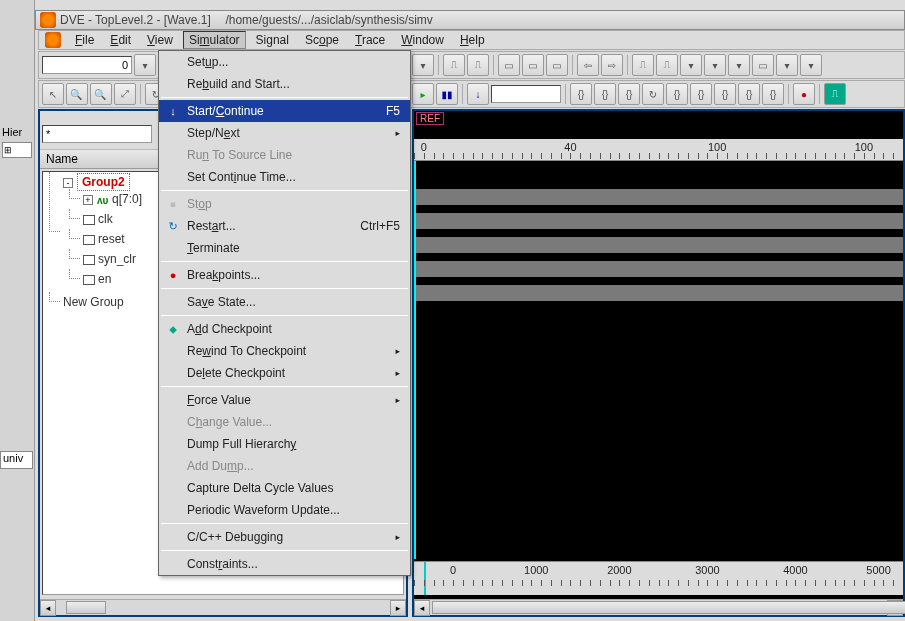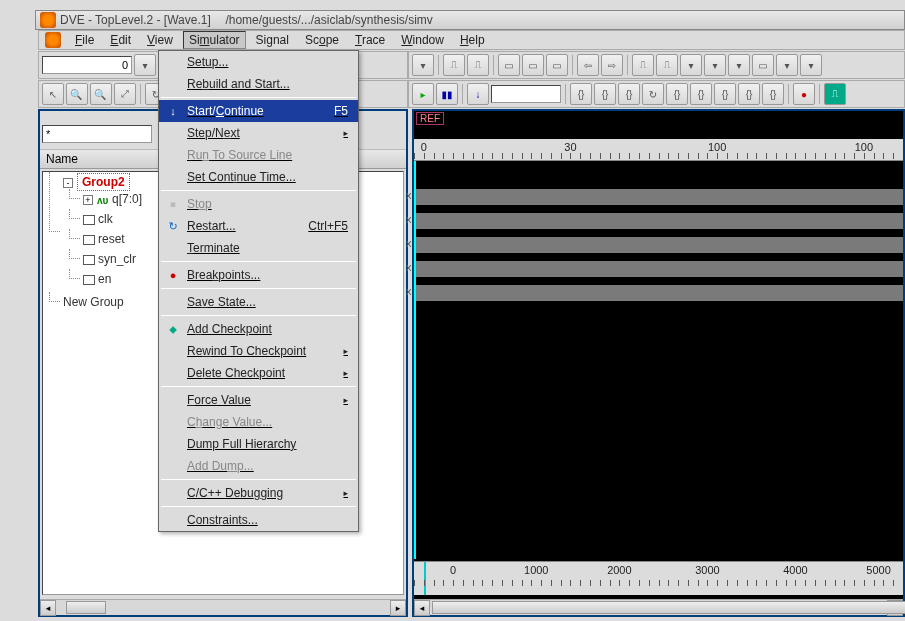--- a/index.html
+++ b/index.html
@@ -74,37 +74,42 @@
 .waverow .bar { position:absolute; left:0; right:0; top:4px; height:16px; background: #7a7a7a; }
 .waverow .x { position:absolute; left:-10px; top:4px; font-size:11px; color:#666; }
 
 .ruler2 { position: absolute; left: 0; right: 0; bottom: 20px; height: 34px; background: #dcdcdc; border-top:1px solid #888; }
 .ruler2 .lbl { position:absolute; top:2px; font-size:11px; color:#222; transform:translateX(-50%); }
 .ruler2 .cursor { position:absolute; left:10px; top:0; bottom:0; width:2px; background:#00cccc; }
 
 .rightpane .hscroll { bottom: 0; }
 
 
-.dropdown { position: absolute; left: 158px; top: 50px; width: 201px; background: #dcdcdc; border: 1px solid #666; box-shadow: 2px 2px 4px rgba(0,0,0,0.3); z-index: 999; text-decoration: underline; }
+.dropdown { position: absolute; left: 158px; top: 50px; width: 253px; background: #dcdcdc; border: 1px solid #666; box-shadow: 2px 2px 4px rgba(0,0,0,0.3); z-index: 999; }
 .dropdown .mi { height: 22px; display: flex; align-items: center; padding: 0 10px 0 28px; position: relative; font-size: 12px; color: #222; }
 .dropdown .mi.hl { background: #1a3d9e; color: #fff; }
 .dropdown .mi.disabled { color: #888; }
 .dropdown .mi .sc { margin-left: auto; font-size: 12px; }
 .dropdown .mi .sub { margin-left: auto; font-size: 9px; }
 .dropdown .mi u { text-decoration: underline; }
 .dropdown .sep { height: 1px; background: #aaa; margin: 2px 2px; border-bottom: 1px solid #fff; }
 .dropdown .mi .icn { position:absolute; left:6px; width:16px; height:16px; display:flex; align-items:center; justify-content:center; font-size:11px; }
 .dropdown .mi.hl .icn { color:#fff; }
 
 </style>
 </head>
 <body>
 
 <div class="outer">
 
+  <div class="leftgutter">
+    <div class="label">Hier</div>
+    <div class="treeicon"></div>
+    <div class="univ">univ</div>
+  </div>
 
   <div class="titlebar">
     <div class="logo"></div>
     <span>DVE - TopLevel.2 - [Wave.1]</span>
     <span>&nbsp;&nbsp;</span>
     <span>/home/guests/.../asiclab/synthesis/simv</span>
   </div>
 
   <div class="menubar">
     <div class="logo2"></div>
@@ -200,21 +205,21 @@
       <div class="arrow">▸</div>
     </div>
   </div>
 
   <div class="rightpane">
     <div class="wave-labels">
       <div class="ref">REF</div>
     </div>
     <div class="ruler">
       <span class="lbl" style="left:2%">0</span>
-      <span class="lbl" style="left:32%">30</span>
+      <span class="lbl" style="left:32%">40</span>
       <span class="lbl" style="left:62%">100</span>
       <span class="lbl" style="left:92%">100</span>
     <div class="minor" style="left: 0%;"></div>
         <div class="minor" style="left: 2%;"></div>
         <div class="minor" style="left: 4%;"></div>
         <div class="minor" style="left: 6%;"></div>
         <div class="minor" style="left: 8%;"></div>
         <div class="minor" style="left: 10%;"></div>
         <div class="minor" style="left: 12%;"></div>
         <div class="minor" style="left: 14%;"></div>
@@ -417,20 +422,26 @@
       </div>
     <div class="mi disabled">
         <span>C<u>h</u>ange Value...</span>
       </div>
     <div class="mi">
         <span>Dump Full Hierarch<u>y</u></span>
       </div>
     <div class="mi disabled">
         <span>Add Du<u>m</u>p...</span>
       </div>
+    <div class="mi">
+        <span>Capture Delta Cycle Values</span>
+      </div>
+    <div class="mi">
+        <span>Periodic Waveform Update...</span>
+      </div>
     <div class="sep"></div>
     <div class="mi">
         <span>C/C++ Debu<u>g</u>ging</span>
         <span class="sub">▸</span>
       </div>
     <div class="sep"></div>
     <div class="mi">
         <span>Const<u>r</u>aints...</span>
       </div>
   </div>

